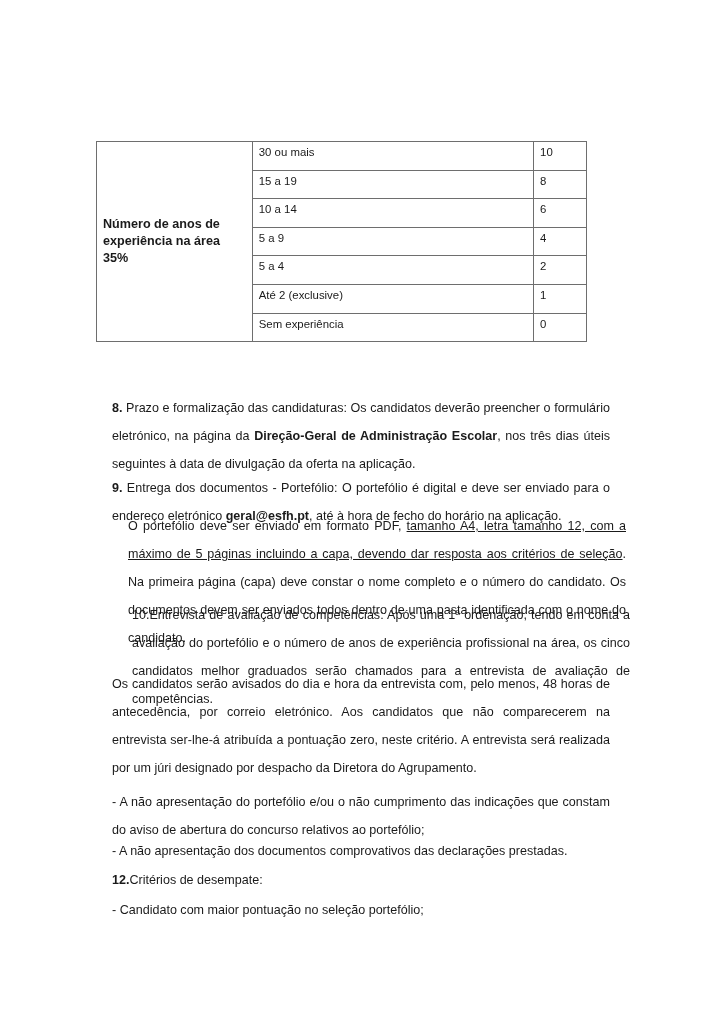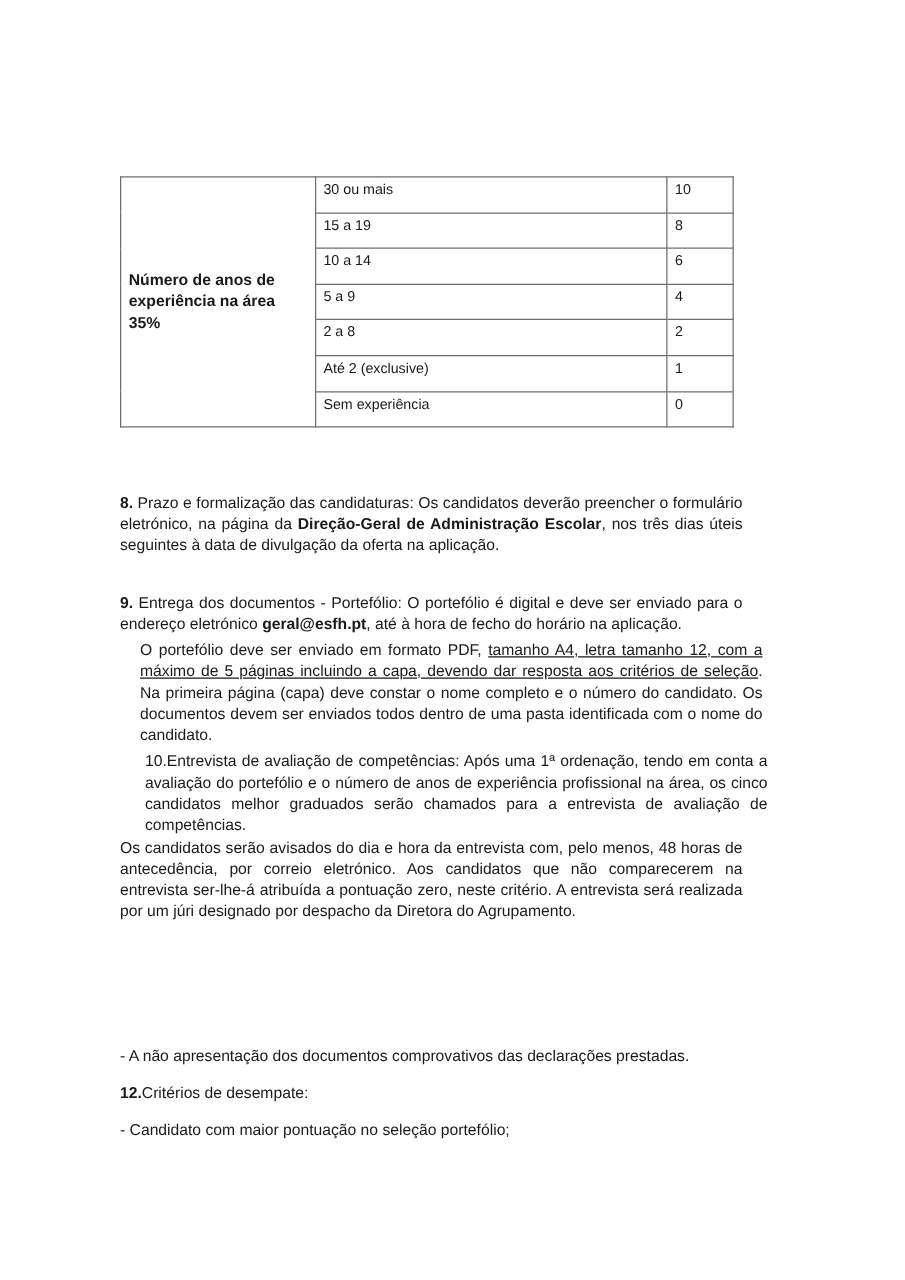--- a/index.html
+++ b/index.html
@@ -10,21 +10,21 @@
   table.score {
     position: absolute; left: 96px; top: 141px;
     border-collapse: collapse; width: 491px;
     font-size: 11.4px;
   }
   table.score td { border: 1px solid #6e6e6e; padding: 0 6px; vertical-align: top; height: 25.6px; line-height: 17px; }
   table.score td.crit { width: 143px; vertical-align: middle; font-weight: bold; font-size: 12.6px; line-height: 17px; padding-left: 6px; }
   table.score td.range { width: 269px; padding-top: 2px; }
   table.score td.pts { width: 40px; padding-top: 2px; }
 
-  .text { position: absolute; left: 96px; width: 498px; font-size: 12.55px; line-height: 17px; text-align: justify; }
+  .text { position: absolute; left: 112px; width: 498px; font-size: 12.55px; line-height: 28px; text-align: justify; }
   .text p { margin: 0; }
   .u { text-decoration: underline; }
   b { font-weight: bold; }
 </style>
 </head>
 <body>
 
 <div class="page">
 
   <table class="score">
@@ -43,21 +43,21 @@
       </tr>
       <tr>
         <td class="range">10 a 14</td>
         <td class="pts">6</td>
       </tr>
       <tr>
         <td class="range">5 a 9</td>
         <td class="pts">4</td>
       </tr>
       <tr>
-        <td class="range">2 a 8</td>
+        <td class="range">5 a 4</td>
         <td class="pts">2</td>
       </tr>
       <tr>
         <td class="range">Até 2 (exclusive)</td>
         <td class="pts">1</td>
       </tr>
       <tr>
         <td class="range">Sem experiência</td>
         <td class="pts">0</td>
       </tr>
@@ -78,20 +78,23 @@
 
   <div class="text" style="top:601px;margin-left:20px;">
     <p>10.Entrevista de avaliação de competências: Após uma 1ª ordenação, tendo em conta a avaliação do portefólio e o número de anos de experiência profissional na área, os cinco candidatos melhor graduados serão chamados para a entrevista de avaliação de competências.</p>
   </div>
 
   <div class="text" style="top:670px;">
     <p>Os candidatos serão avisados do dia e hora da entrevista com, pelo menos, 48 horas de antecedência, por correio eletrónico. Aos candidatos que não comparecerem na entrevista ser-lhe-á atribuída a pontuação zero, neste critério. A entrevista será realizada por um júri designado por despacho da Diretora do Agrupamento.</p>
   </div>
 
 
+  <div class="text" style="top:788px;">
+    <p>- A não apresentação do portefólio e/ou o não cumprimento das indicações que constam do aviso de abertura do concurso relativos ao portefólio;</p>
+  </div>
 
   <div class="text" style="top:837px;">
     <p>- A não apresentação dos documentos comprovativos das declarações prestadas.</p>
   </div>
 
   <div class="text" style="top:866px;">
     <p><b>12.</b><span>Critérios de desempate:</span></p>
   </div>
 
   <div class="text" style="top:896px;">

